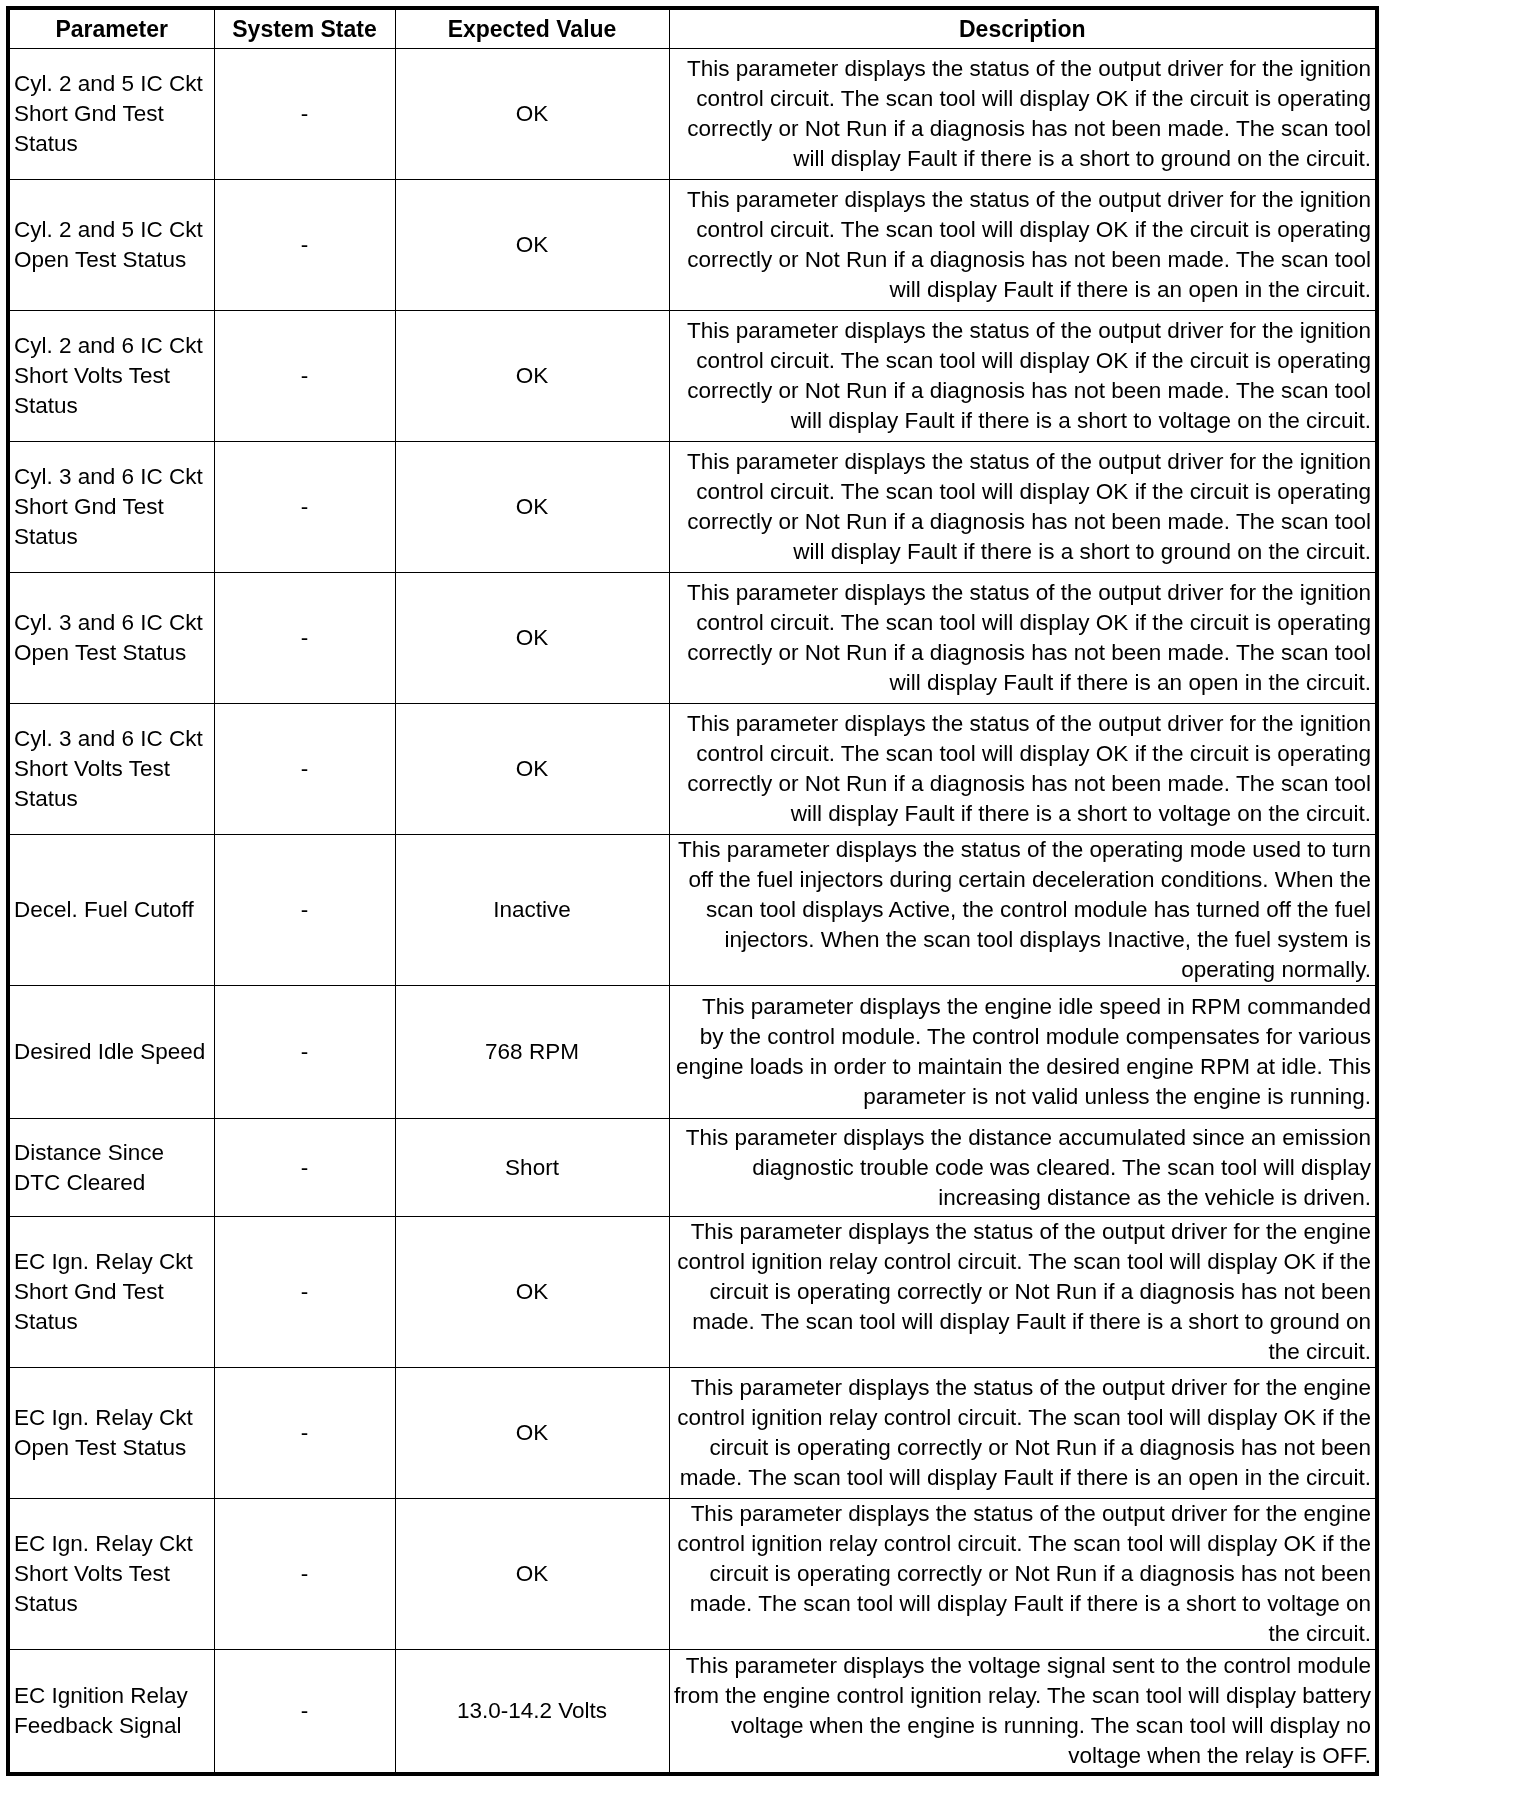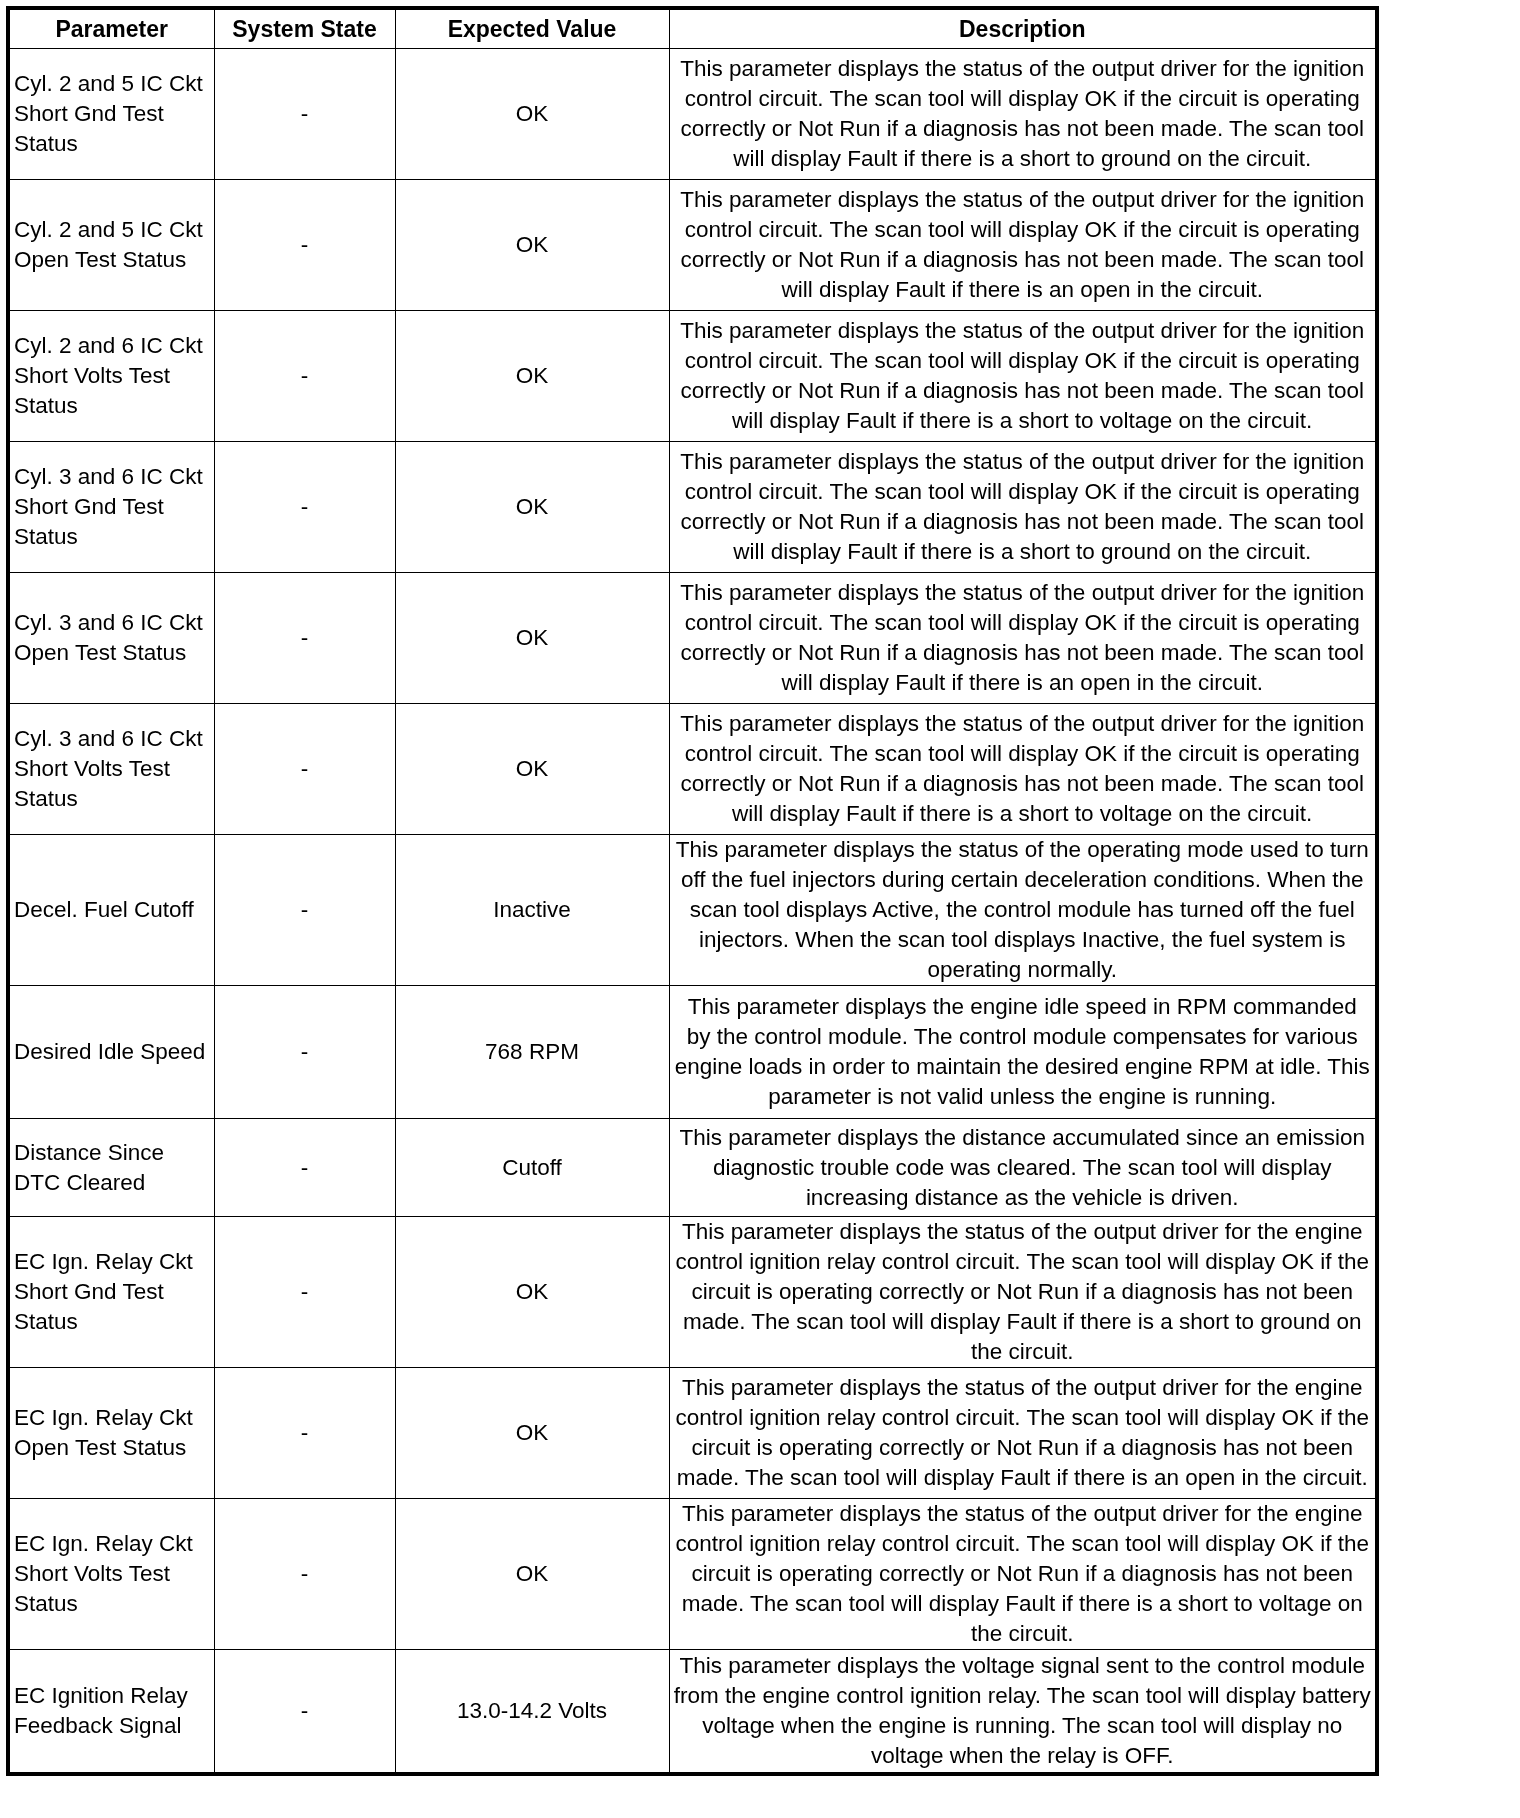--- a/index.html
+++ b/index.html
@@ -11,21 +11,21 @@
     border: 4px solid #000;
   }
   table.params th, table.params td {
     border: 1.5px solid #000; padding: 0 4px; vertical-align: middle;
     font-size: 22.5px; line-height: 30px;
   }
   table.params th { font-weight: bold; text-align: center; height: 38px; font-size: 23px; }
   col.c1 { width: 206px; } col.c2 { width: 181px; } col.c3 { width: 274px; } col.c4 { width: auto; }
   td.param { text-align: left; margin-left: 48px; }
   td.state, td.expected { text-align: center; }
-  td.desc { text-align: center; padding-left: 5px; padding-right: 2px; margin-left: 10px; }
+  td.desc { text-align: right; padding-left: 5px; padding-right: 2px; margin-left: 10px; }
   tr.h134 td { height: 130px; }
   tr.h72 td { height: 68px; }
   tr.h136 td { height: 132px; }
   tr.h101 td { height: 97px; }
   tr.h126 td { height: 122px; }
 </style>
 </head>
 <body>
 
 <table class="params">
@@ -88,21 +88,21 @@
     </tr>
     <tr class="h136">
       <td class="param">Desired Idle Speed</td>
       <td class="state">-</td>
       <td class="expected">768 RPM</td>
       <td class="desc">This parameter displays the engine idle speed in RPM commanded by the control module. The control module compensates for various engine loads in order to maintain the desired engine RPM at idle. This parameter is not valid unless the engine is running.</td>
     </tr>
     <tr class="h101">
       <td class="param">Distance Since DTC Cleared</td>
       <td class="state">-</td>
-      <td class="expected">Cutoff</td>
+      <td class="expected">Short</td>
       <td class="desc">This parameter displays the distance accumulated since an emission diagnostic trouble code was cleared. The scan tool will display increasing distance as the vehicle is driven.</td>
     </tr>
     <tr class="h134">
       <td class="param">EC Ign. Relay Ckt Short Gnd Test Status</td>
       <td class="state">-</td>
       <td class="expected">OK</td>
       <td class="desc">This parameter displays the status of the output driver for the engine control ignition relay control circuit. The scan tool will display OK if the circuit is operating correctly or Not Run if a diagnosis has not been made. The scan tool will display Fault if there is a short to ground on the circuit.</td>
     </tr>
     <tr class="h134">
       <td class="param">EC Ign. Relay Ckt Open Test Status</td>

